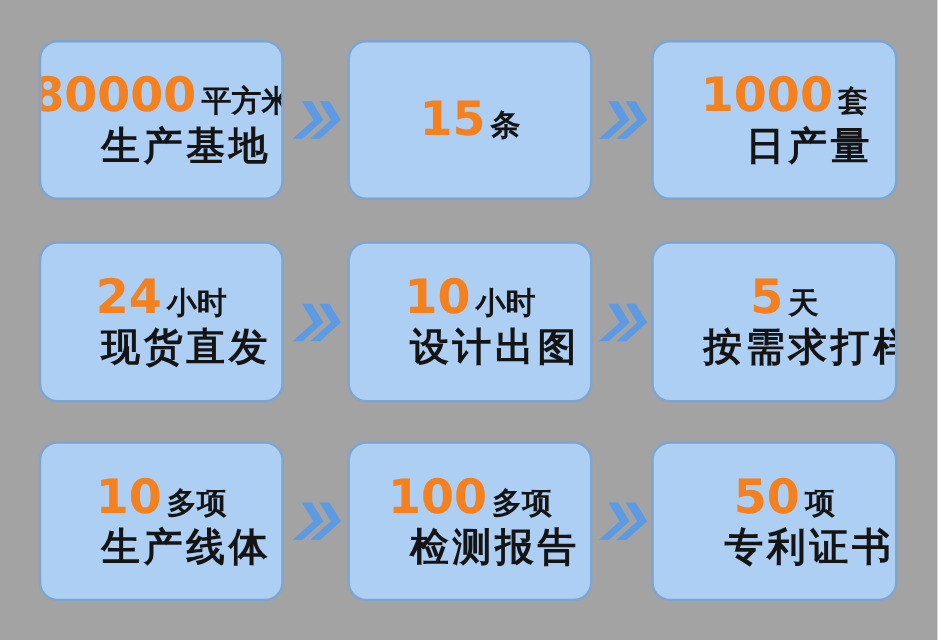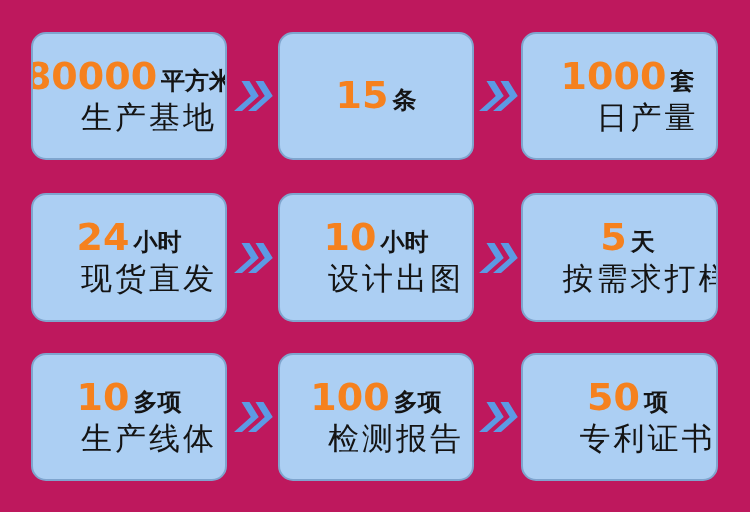--- a/index.html
+++ b/index.html
@@ -6,21 +6,21 @@
   html, body { background: #ffffff; }
   body {
     font-family: "DejaVu Sans", "Liberation Sans", sans-serif;
     width: 750px;
     height: 512px;
     overflow: hidden;
   }
   .canvas {
     width: 750px;
     height: 512px;
-    background: #be185d;
+    background: #a3a3a3;
     position: relative;
   }
   .grid {
     display: grid;
     grid-template-columns: 196px 51px 196px 47px 197px;
     grid-template-rows: 128px 33px 129px 31px 128px;
     padding: 32px 0 0 31px;
   }
   .card {
     background: #ACCFF3;
@@ -48,21 +48,21 @@
     letter-spacing: 0px;
   }
   .stat-unit {
     color: #141414;
     font-weight: bold;
     font-size: 24px;
     margin-left: 4px;
   }
   .stat-label {
     color: #141414;
-    font-weight: normal;
+    font-weight: bold;
     font-size: 31px;
     letter-spacing: 3px;
     white-space: nowrap;
     line-height: 1.15;
     margin-left: 40px;
   }
   .chev-cell {
     display: flex;
     align-items: center;
     justify-content: center;

